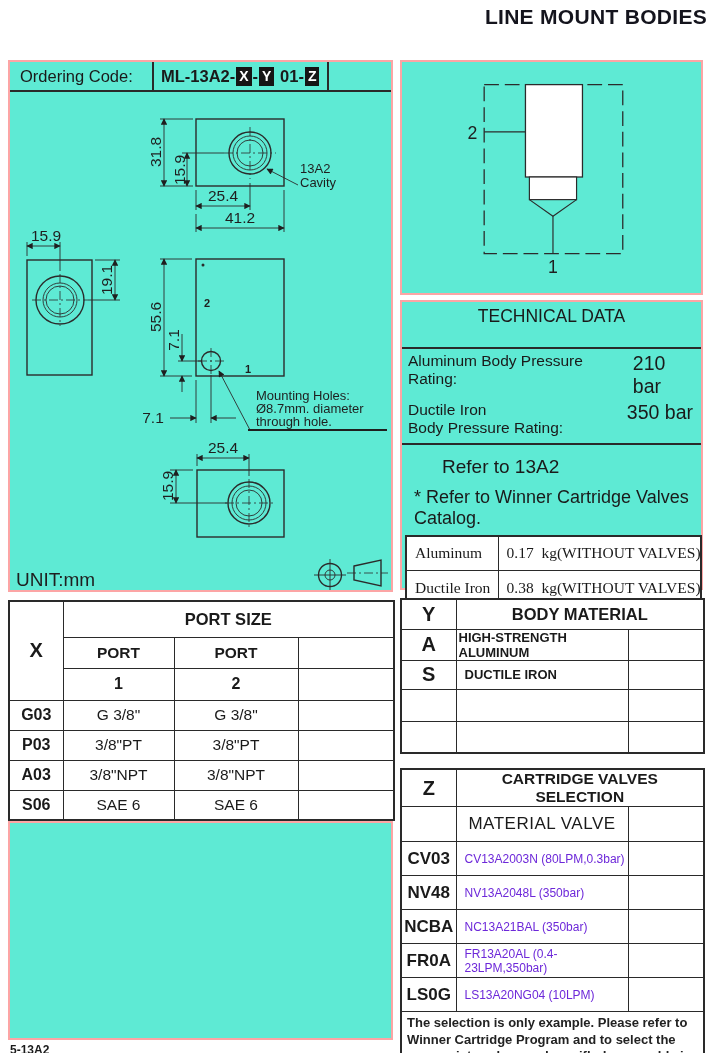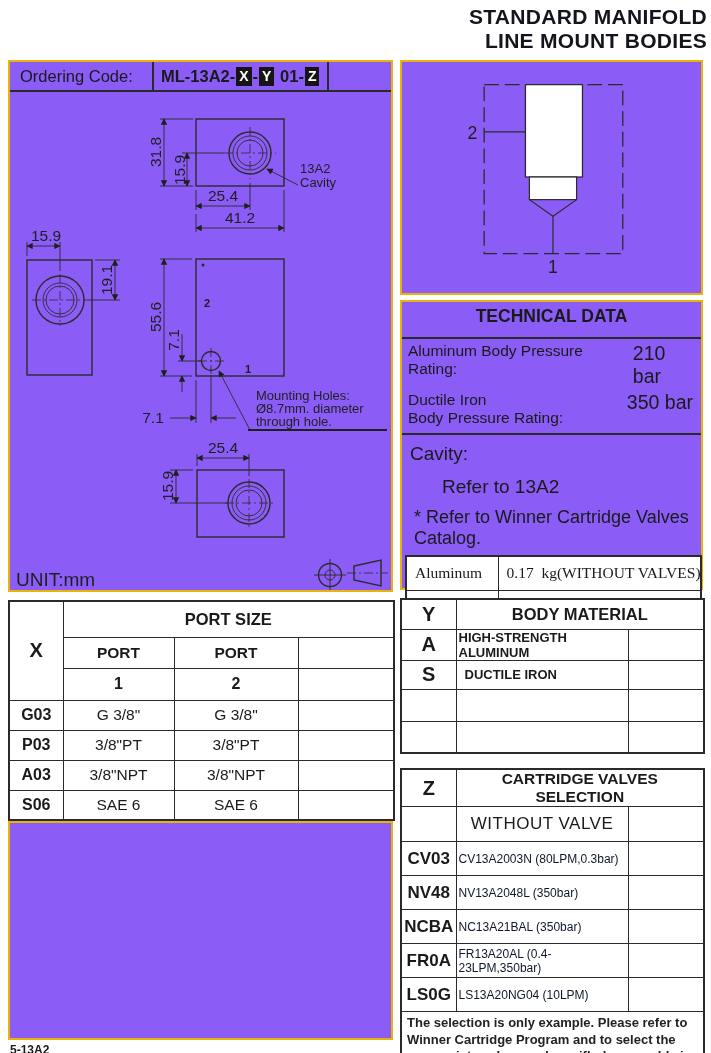--- a/index.html
+++ b/index.html
@@ -5,21 +5,21 @@
   * { box-sizing: border-box; margin: 0; padding: 0; }
   html,body { width:711px; height:1053px; }
   body {
     position: relative;
     background: #fff;
     font-family: "Liberation Sans", "DejaVu Sans", sans-serif;
     color: #1a1a1a;
     overflow: hidden;
   }
   .abs { position: absolute; }
-  .panel { border: 2px solid #eab308; background: #8b5cf6; }
+  .panel { border: 2px solid #fca5a5; background: #5eead4; }
 
   
   .title-block { right: 4px; top: 5px; text-align: right; font-weight: bold;
     font-size: 21px; line-height: 1.13; color: #14141d; letter-spacing: .3px; }
 
   
   .panel-left { left: 8px; top: 60px; width: 385px; height: 532px; }
   .order-row { display: flex; align-items: stretch; height: 30px; border-bottom: 2px solid #2a2a2a; }
   .order-label { display: flex; align-items: center; padding-left: 10px; width: 142px; font-size: 16.5px; }
   .order-code { display: flex; align-items: center; border-left: 2px solid #2a2a2a;
@@ -34,22 +34,22 @@
   .cl { stroke: #2b2b2b; stroke-width: .8; fill: none; stroke-dasharray: 9 3 2 3; }
   .dim { font-size: 15.5px; }
   .sm { font-size: 13px; }
   .pnum { font-size: 11px; font-weight: bold; }
 
   
   .symbol-box { left: 400px; top: 60px; width: 303px; height: 235px; }
 
   
   .tech-box { left: 400px; top: 300px; width: 303px; height: 290px; font-size: 15.5px; }
-  .tech-title { border-bottom: 2px solid #2a2a2a; text-align: center; font-weight: bold;
-    font-size: 17.5px; padding: 4px 0 10px; }
+  .tech-title { border-bottom: 2px solid #2a2a2a; text-align: center; font-weight: normal;
+    font-size: 17.5px; padding: 4px 0 20px; }
   .press-row { display: flex; justify-content: space-between; padding: 3px 6px 0 6px; gap: 17px; }
   .press-row .val { font-size: 19.5px; padding-right: 2px; }
   .press-row.last { border-bottom: 2px solid #2a2a2a; padding-bottom: 5px; }
   .lh { line-height: 1.18; }
   .cavity { font-size: 19px; padding: 8px 0 0 8px; }
   .cavity-ref { font-size: 19px; padding: 11px 0 0 40px; }
   .note1 { font-size: 18px; padding: 9px 0 0 12px; }
   .wtable { margin: 6px 3px 0 3px; width: 297px; border: 2px solid #2a2a2a; }
   .wtable td { height: 35px; font-size: 15.5px; font-family: Liberation Serif, serif; }
   .wtable td.mat { text-align: left; padding-left: 8px; }
@@ -78,32 +78,31 @@
   .bm-table .mlabel { text-align: left; font-weight: bold; font-size: 13px; padding-left: 2px; }
   .bm-table .mlabel2 { text-align: left; font-weight: bold; font-size: 13px; padding-left: 8px; }
   .bm-table tr.blank td { height: 32px; }
 
   .cv-table { left: 400px; top: 768px; width: 303px; border: 2px solid #2a2a2a; }
   .cv-table .key { font-size: 20px; font-weight: bold; height: 33px; }
   .cv-table .ttl { font-size: 15.5px; font-weight: bold; }
   .cv-table .wov { font-size: 17px; letter-spacing: .5px; height: 35px; }
   .cv-table tr.data td { height: 34px; }
   .cv-table .code { font-size: 17px; font-weight: bold; }
-  .cv-table .desc { text-align: left; font-size: 12px; color: #0f172a; padding-left: 2px; }
+  .cv-table .desc { text-align: left; font-size: 12px; color: #6d28d9; padding-left: 8px; }
   .cv-table .note { text-align: left; font-size: 13px; font-weight: bold; line-height: 1.28;
     padding: 3px 4px 4px 5px; color: #222; }
 
   .footer-clip { left: 10px; top: 1044px; height: 9px; width: 120px; overflow: hidden;
     font-size: 12px; font-weight: bold; line-height: 12px; }
 </style>
 </head>
 <body>
 
 <div class="abs title-block">
-  <div>STANDARD MANIFOLD</div>
   <div>LINE MOUNT BODIES</div>
 </div>
 
 <div class="abs panel panel-left">
   <div class="order-row">
     <div class="order-label">Ordering Code:</div>
     <div class="order-code"><span>ML-13A2-</span><span class="kbox">X</span><span>-</span><span class="kbox">Y</span><span> 01-</span><span class="kbox">Z</span></div>
   </div>
 
   <svg width="381" height="498" viewBox="0 0 381 498">
@@ -248,21 +247,20 @@
     <span>Aluminum Body Pressure Rating:</span>
     <span class="val">210 bar</span>
   </div>
   <div class="press-row last">
     <span class="lh">
       <span>Ductile Iron</span><br>
       <span>Body Pressure Rating:</span>
     </span>
     <span class="val">350 bar</span>
   </div>
-  <div class="cavity">Cavity:</div>
   <div class="cavity-ref">Refer to 13A2</div>
   <div class="note1">* Refer to Winner Cartridge Valves Catalog.</div>
   <table class="wtable">
     <colgroup>
         <col style="width:92px">
         <col>
       </colgroup>
     <tbody>
         <tr>
       <td class="mat">Aluminum</td>
@@ -371,21 +369,21 @@
       <col style="width:172px">
       <col style="width:76px">
     </colgroup>
   <tbody>
       <tr>
     <th class="key">Z</th>
     <th class="ttl" colspan="2">CARTRIDGE VALVES SELECTION</th>
   </tr>
   <tr>
     <td></td>
-    <td class="wov">WITHOUT VALVE</td>
+    <td class="wov">MATERIAL VALVE</td>
     <td></td>
   </tr>
   <tr class="data">
     <td class="code">CV03</td>
     <td class="desc">CV13A2003N (80LPM,0.3bar)</td>
     <td></td>
   </tr>
   <tr class="data">
     <td class="code">NV48</td>
     <td class="desc">NV13A2048L (350bar)</td>

